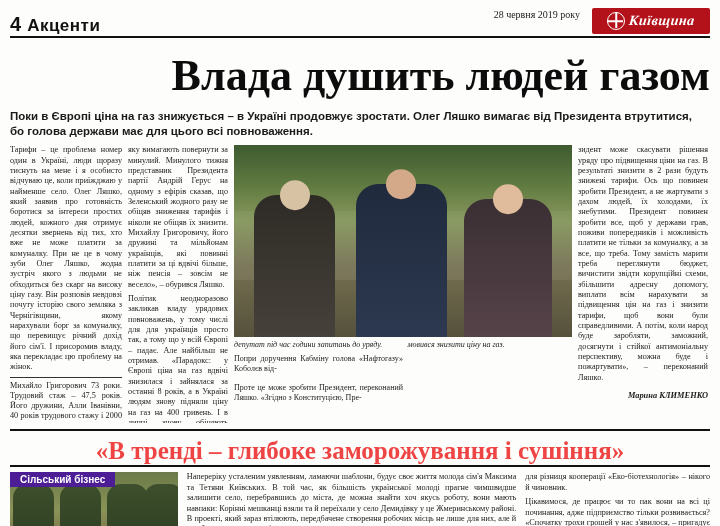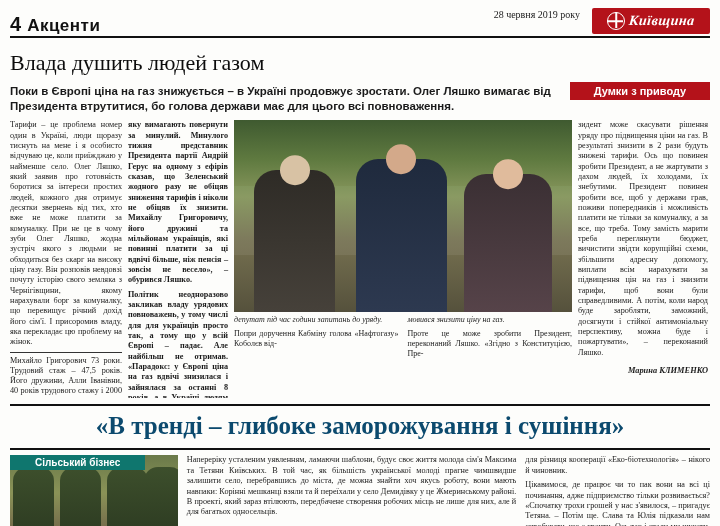--- a/index.html
+++ b/index.html
@@ -103,24 +103,24 @@
     top: 50%;
     left: -1px;
     width: 16px;
     height: 1.5px;
     background: #fff;
     transform: translateY(-50%);
   }
 
   
   .headline {
-    text-align: left;
-    font-family: "Liberation Serif", serif;
-    font-weight: normal;
-    font-size: 22px;
+    text-align: right;
+    font-family: "Liberation Serif", serif;
+    font-weight: bold;
+    font-size: 44px;
     letter-spacing: 0px;
     margin: 12px 0 8px 0;
     color: #0c0c0c;
   }
 
   .lead {
     font-family: Liberation Sans, sans-serif;
     font-size: 11.5px;
     font-weight: bold;
     line-height: 1.32;
@@ -158,21 +158,21 @@
   }
   .col {
     font-size: 8.2px;
     line-height: 1.26;
     text-align: justify;
     hyphens: auto;
     color: #1b1b1b;
   }
   .col p { margin: 0 0 4px 0; }
   .col-1 { width: 112px; }
-  .col-2 { width: 100px; font-weight: bold; }
+  .col-2 { width: 100px; }
   .col-mid { width: 338px; }
   .col-4 { width: 130px; }
 
   .pullquote {
     border-top: 1px solid #333;
     border-bottom: 1px solid #333;
     padding: 3px 0;
     margin: 4px 0;
     font-size: 8.2px;
     line-height: 1.25;
@@ -235,43 +235,43 @@
     margin-top: 8px;
   }
 
   
   .divider-top { border-top: 2px solid #111; margin-top: 6px; }
   .headline2 {
     text-align: center;
     font-family: "Liberation Serif", serif;
     font-weight: bold;
     font-size: 25px;
-    margin: 6px 0 8px 0;
-    color: #0c4a6e;
+    margin: 6px 0 0 0;
+    color: #ef4444;
   }
   .divider-bot { border-bottom: 2px solid #111; }
 
   
   .bottom {
     display: flex;
     gap: 9px;
     margin-top: 5px;
     height: 84px;
     overflow: hidden;
   }
   .bottom-left { width: 168px; position: relative; }
   .biz-flag {
     position: absolute;
     left: 0; top: 0;
-    background: #0f766e;
+    background: #4c1d95;
     color: #fff;
     font-family: "Liberation Sans", sans-serif;
     font-size: 10px;
     font-weight: bold;
-    padding: 2px 25px;
+    padding: 2px 10px;
     z-index: 2;
     text-align: center;
   }
   .photo2 {
     width: 100%;
     height: 84px;
     background: linear-gradient(180deg, #6b7a4a 0%, #8a9357 45%, #6f6148 100%);
     position: relative;
     overflow: hidden;
   }
@@ -300,21 +300,20 @@
     <div class="logo-box">
       <span class="logo-globe"></span>
       <span class="logo-text">Київщина</span>
     </div>
   </div>
 
   <div class="headline">Влада душить людей газом</div>
 
   <div class="lead-row">
     <div class="lead lead-left">Поки в Європі ціна на газ знижується – в Україні продовжує зростати. Олег Ляшко вимагає від Президента втрутитися, бо голова держави має для цього всі повноваження.</div>
-    <div class="opinion-flag">Думки з приводу</div>
   </div>
 
   <div class="article">
 
     <div class="col col-1">
       <p>Тарифи – це проблема номер один в Україні, люди щоразу тиснуть на мене і я особисто відчуваю це, коли приїжджаю у найменше село. Олег Ляшко, який заявив про готовність боротися за інтереси простих людей, кожного дня отримує десятки звернень від тих, хто вже не може платити за комуналку. При не це в чому зуби Олег Ляшко, жодна зустріч якого з людьми не обходиться без скарг на високу ціну газу. Він розповів невдовзі почуту історію свого земляка з Чернігівщини, якому нарахували борг за комуналку, що перевищує річний дохід його сім'ї. І присоромив владу, яка перекладає цю проблему на жінок.</p>
       <div class="pullquote">Михайло Григорович 73 роки. Трудовий стаж – 47,5 років. Його дружини, Алли Іванівни, 40 років трудового стажу і 2000 гривень пенсії. На двох вони мають майже 90 років трудового стажу і 4500 гривень пенсії. У травні їм принесли рахунок за комуналку на 4718 гривень. Бо субсидія за 2018-19 роки,</div>
     </div>
 
     <div class="col col-2">
@@ -333,21 +332,21 @@
             <div class="fig-head head-b"></div>
           </div>
         <div class="fig fig-c">
             <div class="fig-head head-c"></div>
           </div>
       </div>
       <div class="caption">
         <div>депутат під час години запитань до уряду.</div>
         <div>мовився знизити ціну на газ.</div>
       </div>
-      <div class="caption" style="margin-top:4px;font-style:normal;">
+      <div class="caption" style="margin-top:4px;font-style:normal;flex-direction:column;">
         <div>Попри доручення Кабміну голова «Нафтогазу» Коболєв від-</div>
         <div>Проте це може зробити Президент, переконаний Ляшко. «Згідно з Конституцією, Пре-</div>
       </div>
     </div>
 
     <div class="col col-4">
       <p>зидент може скасувати рішення уряду про підвищення ціни на газ. В результаті знизити в 2 рази будуть знижені тарифи. Ось що повинен зробити Президент, а не жартувати з дахом людей, їх холодами, їх знебутими. Президент повинен зробити все, щоб у держави грав, поживи попередників і можливість платити не тільки за комуналку, а за все, що треба. Тому замість марити треба переглянути бюджет, вичистити звідти корупційні схеми, збільшити адресну допомогу, виплати всім нарахувати за підвищення цін на газ і знизити тарифи, щоб вони були справедливими. А потім, коли народ буде заробляти, заможний, досягнути і стійкої антимоніальну перспективу, можна буде і пожартувати», – переконаний Ляшко.</p>
       <div class="byline">Марина КЛИМЕНКО</div>
     </div>
   </div>

